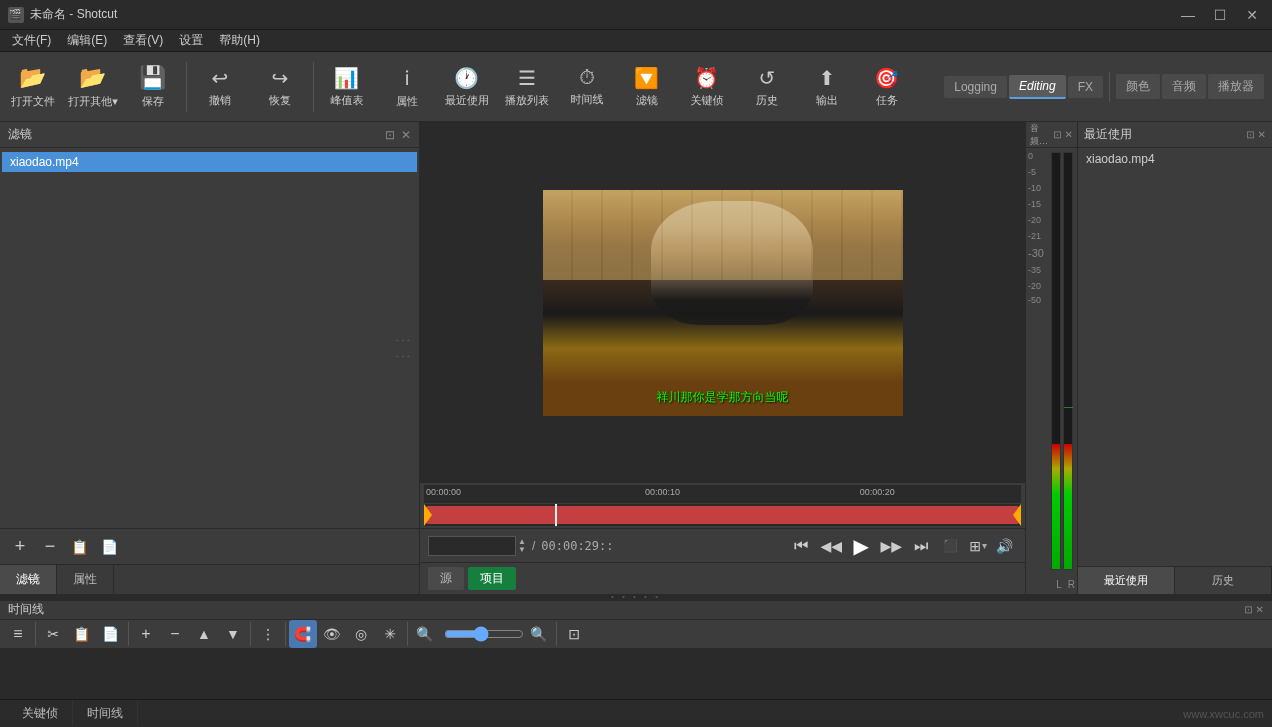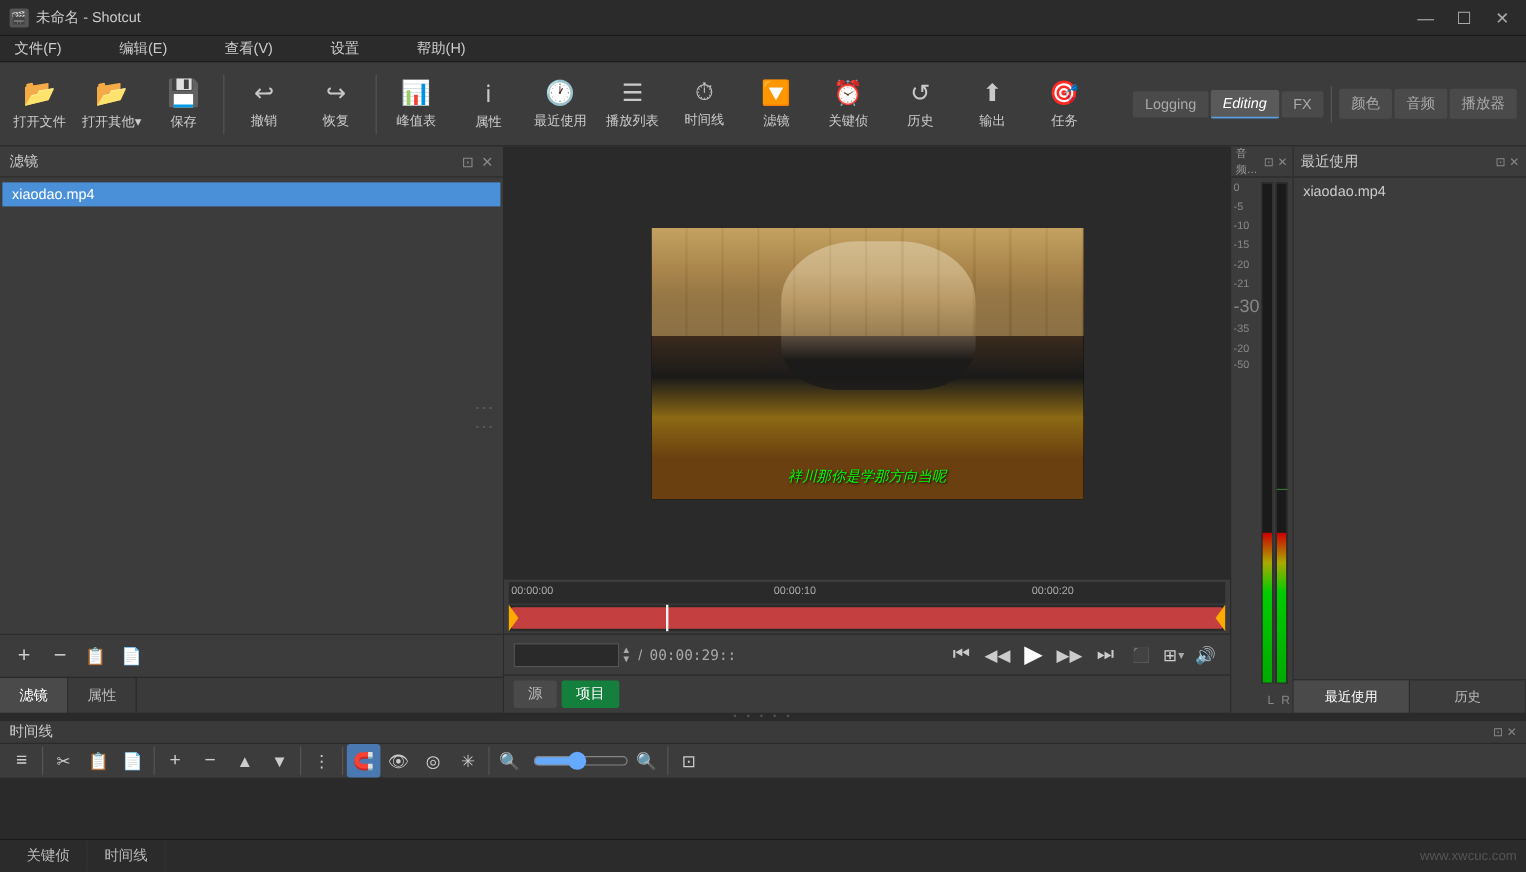--- a/index.html
+++ b/index.html
@@ -53,21 +53,20 @@
     }
 
     
     #menubar {
       background: #2b2b2b;
       height: 22px;
       display: flex;
       align-items: center;
       padding: 0 4px;
       border-bottom: 1px solid #1a1a1a;
-      gap: 32px;
     }
     .menu-item {
       padding: 2px 8px;
       color: #ccc;
       cursor: pointer;
       font-size: 12px;
     }
 
     
     #toolbar {
@@ -539,21 +538,21 @@
 
       <div id="left-panel-tabs" style="display:flex; background:#3a3a3a; border-top:1px solid #2a2a2a; height:30px;">
         <div class="left-tab active" style="padding:6px 16px; color:#fff; cursor:pointer; font-size:12px; border-right:1px solid #2a2a2a; background:#4a4a4a;">滤镜</div>
         <div class="left-tab" style="padding:6px 16px; color:#bbb; cursor:pointer; font-size:12px; border-right:1px solid #2a2a2a;">属性</div>
       </div>
     </div>
 
     <div id="center-panel" style="flex:1; display:flex; flex-direction:column; background:#3c3c3c;">
 
       <div id="video-preview-area" style="flex:1; display:flex; align-items:center; justify-content:center; background:#2a2a2a; min-height:0;">
-        <div id="video-preview" style="width:360px; height:226px; background:#000; position:relative; overflow:hidden;font-style:italic;">
+        <div id="video-preview" style="width:360px; height:226px; background:#000; position:relative; overflow:hidden;">
 
           <div style="width:100%; height:100%; background: linear-gradient(180deg, #c8a565 0%, #8a6030 15%, #5a3a20 25%, #1a1a1a 55%, #8B6914 70%, #6a4010 85%); position:relative;">
 
             <div style="position:absolute; top:5%; left:30%; width:45%; height:55%; background:linear-gradient(180deg, #f5f0e8 0%, #e8dcc8 20%, #c0a080 40%, #1a1a1a 80%); opacity:0.85; border-radius:40% 40% 30% 30%;"></div>
 
             <div style="position:absolute; top:0; right:0; width:100%; height:40%; background:repeating-linear-gradient(90deg, #c0a060 0px, #c0a060 28px, #b09050 28px, #b09050 30px), repeating-linear-gradient(180deg, #c0a060 0px, #c0a060 28px, #b09050 28px, #b09050 30px); opacity:0.6;"></div>
           </div>
           <div class="video-overlay-text" style="position:absolute; bottom:10px; left:50%; transform:translateX(-50%); color:#00ff00; font-size:12px; white-space:nowrap; text-shadow:1px 1px 2px #000; font-family:'Microsoft YaHei',sans-serif;">祥川那你是学那方向当呢</div>
         </div>
       </div>
@@ -616,21 +615,21 @@
 
       <div style="flex:1; position:relative; padding:2px 2px 20px 4px;">
 
         <div style="position:absolute; left:2px; top:4px; display:flex; flex-direction:column; gap:0;">
           <span style="font-size:9px; color:#888; line-height:1; margin-bottom:7px;">0</span>
           <span style="font-size:9px; color:#888; line-height:1; margin-bottom:7px;">-5</span>
           <span style="font-size:9px; color:#888; line-height:1; margin-bottom:7px;">-10</span>
           <span style="font-size:9px; color:#888; line-height:1; margin-bottom:7px;">-15</span>
           <span style="font-size:9px; color:#888; line-height:1; margin-bottom:7px;">-20</span>
           <span style="font-size:9px; color:#888; line-height:1; margin-bottom:7px;">-21</span>
-          <span style="font-size:15px; color:#888; line-height:1; margin-bottom:7px;">-30</span>
+          <span style="font-size:11px; color:#888; line-height:1; margin-bottom:7px;">-30</span>
           <span style="font-size:9px; color:#888; line-height:1; margin-bottom:7px;">-35</span>
           <span style="font-size:9px; color:#888; line-height:1; margin-bottom:5px;">-20</span>
           <span style="font-size:9px; color:#888; line-height:1;">-50</span>
         </div>
 
         <div style="position:absolute; right:4px; top:4px; bottom:24px; display:flex; gap:2px; align-items:flex-end;">
 
           <div style="width:10px; height:100%; background:#1a1a1a; border:1px solid #333; position:relative; overflow:hidden;">
             <div style="position:absolute; bottom:0; width:100%; height:30%; background:linear-gradient(to top, #00aa00 0%, #00cc00 60%, #aaaa00 80%, #cc0000 100%);"></div>
           </div>

